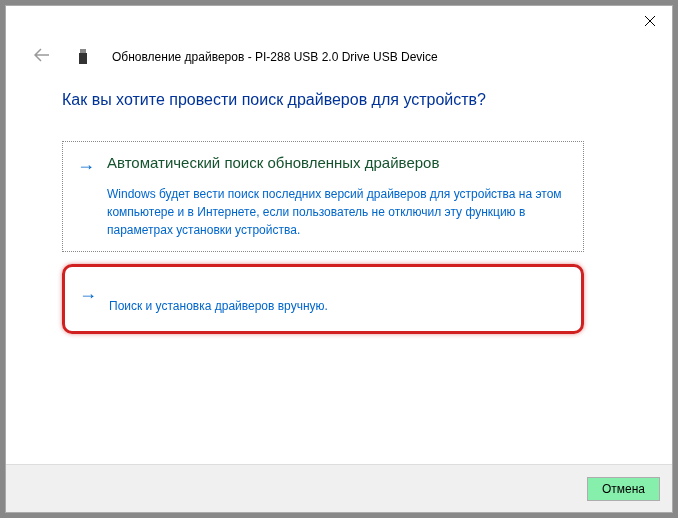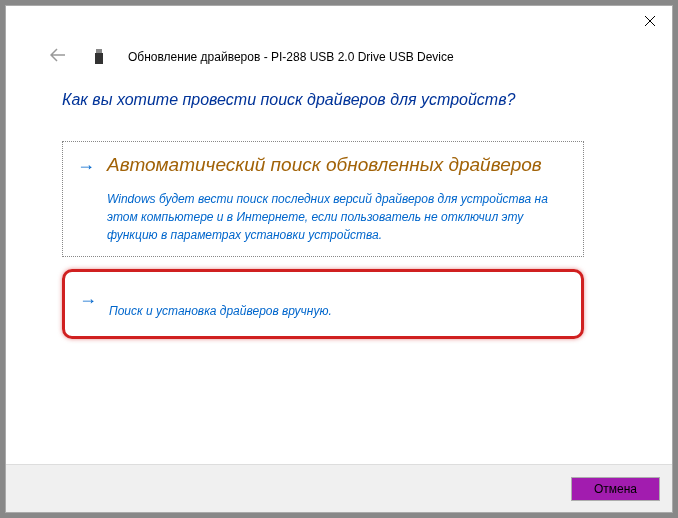--- a/index.html
+++ b/index.html
@@ -31,21 +31,21 @@
       width: 45px;
       height: 30px;
       display: flex;
       align-items: center;
       justify-content: center;
       cursor: pointer;
     }
     .header {
       display: flex;
       align-items: center;
-      padding: 0 24px 8px 40px;
+      padding: 0 24px 8px 24px;
       gap: 24px;
     }
     .back-arrow {
       color: #888;
       font-size: 18px;
       cursor: default;
       padding: 4px;
     }
     .device-icon {
       width: 10px;
@@ -54,21 +54,20 @@
       align-items: center;
       justify-content: center;
     }
     .header-title {
       font-size: 12px;
       color: #000;
     }
     .content {
       flex: 1;
       padding: 12px 88px 0 56px;
-      font-style: italic;
     }
     .heading {
       color: #003399;
       font-size: 16px;
       font-weight: 400;
       margin-bottom: 32px;
     }
     .option {
       border: 1px solid transparent;
       padding: 12px 14px;
@@ -88,43 +87,43 @@
       padding: 16px 14px;
     }
     .option-arrow {
       color: #0066cc;
       font-size: 18px;
       line-height: 20px;
       flex-shrink: 0;
     }
     .option-body { flex: 1; }
     .option-title {
-      color: #a16207;
-      font-size: 19px;
+      color: #14532d;
+      font-size: 15px;
       margin-bottom: 4px;
     }
     .option-desc {
       color: #0066cc;
       font-size: 12px;
       line-height: 1.5;
       margin-top: 14px;
     }
     .footer {
       height: 48px;
       background: #f0f0f0;
       border-top: 1px solid #ddd;
       display: flex;
       justify-content: flex-end;
       align-items: center;
       padding: 0 12px;
     }
     .cancel-btn {
-      background: #a21caf;
+      background: #86efac;
       border: 1px solid #adadad;
-      padding: 4px 22px;
+      padding: 4px 14px;
       font-size: 12px;
       font-family: inherit;
       cursor: pointer;
     }
   </style>
 </head>
 <body>
 
 <div class="window">
   <div class="titlebar">

